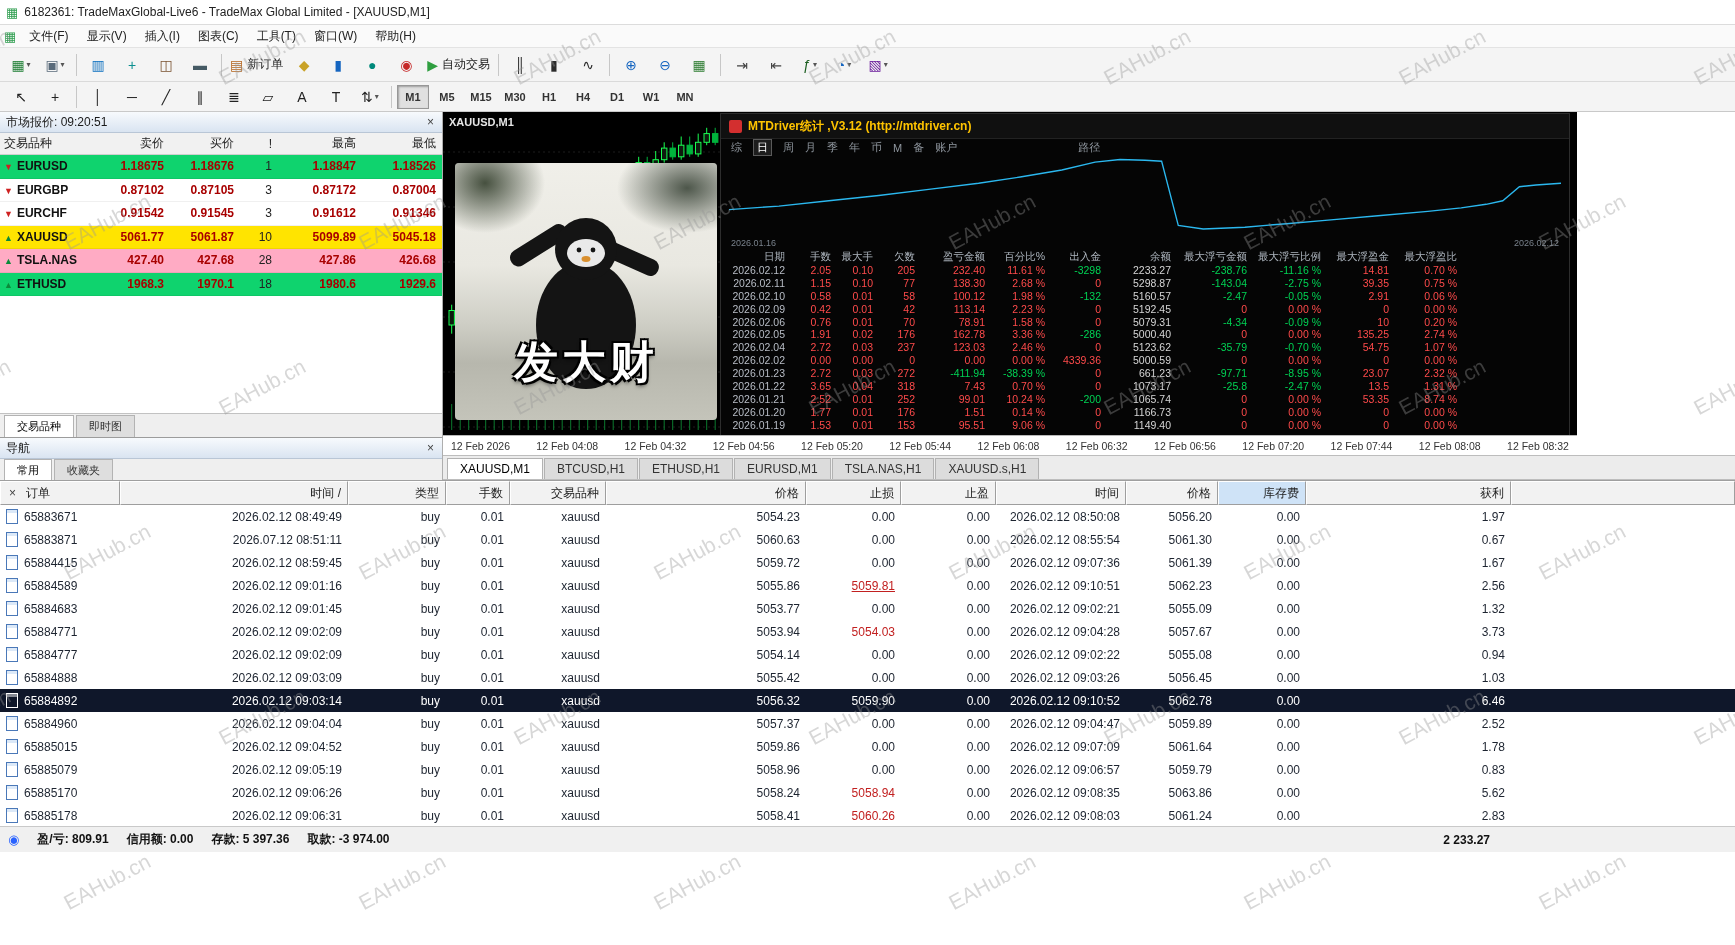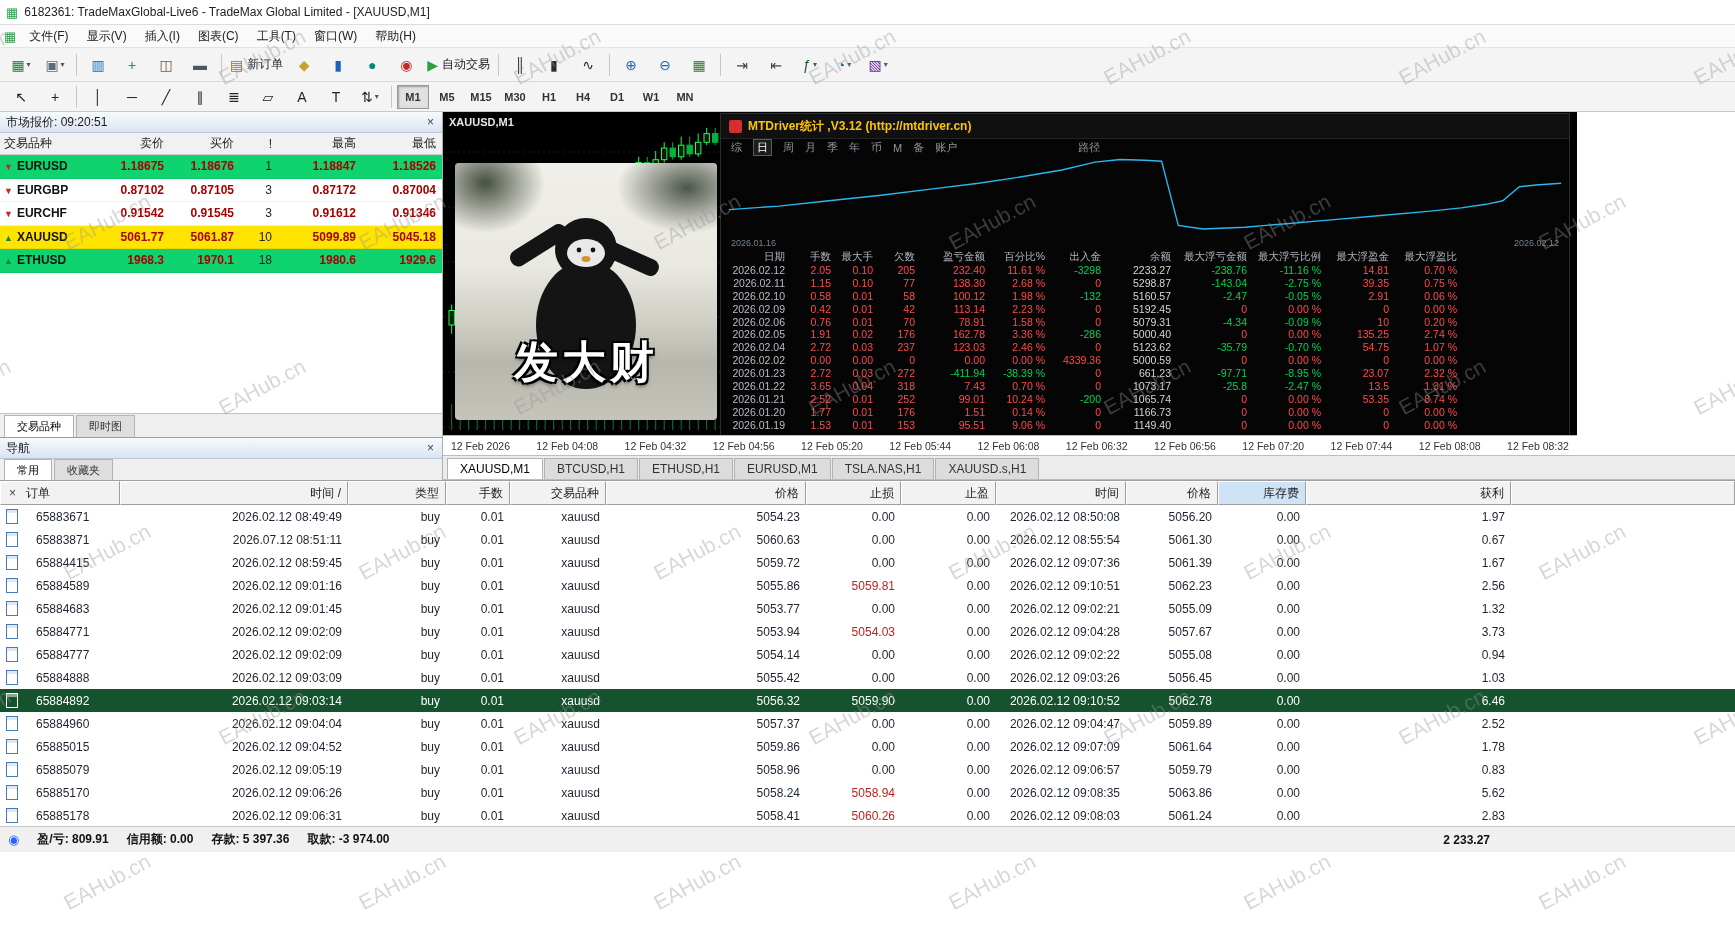--- a/index.html
+++ b/index.html
@@ -93,23 +93,23 @@
   .chart-tab.active{background:#fff;color:#000;}
 
   
   .orders-panel{left:0;top:480px;width:1735px;height:346px;background:#fff;border-top:1px solid #9f9f9f;}
   .ord-hrow{display:flex;height:24px;}
   .ord-hcell{background:#f2f2f2;border:1px solid;border-color:#fff #9e9e9e #9e9e9e #fff;display:flex;align-items:center;
              justify-content:flex-end;padding:0 6px;box-sizing:border-box;font-size:12px;color:#222;white-space:nowrap;}
   .ord-hcell.first{justify-content:flex-start;gap:8px;}
   .ord-hcell.hl{background:#cfe3f7;}
   .ord-row{display:flex;height:23px;align-items:center;color:#1d2430;}
-  .ord-row.sel{background:#14532d;color:#fff;}
+  .ord-row.sel{background:#0f172a;color:#fff;}
   .ord-cell{box-sizing:border-box;padding:0 6px;text-align:right;white-space:nowrap;overflow:hidden;}
-  .ord-cell.first{text-align:center;display:flex;align-items:center;gap:18px;}
+  .ord-cell.first{text-align:center;display:flex;align-items:center;gap:6px;}
   .doc-icon{width:10px;height:13px;background:#fff;border:1px solid #4a78b8;display:inline-block;
             box-shadow:inset 0 3px 0 #dce9f8;}
   .sel .doc-icon{border-color:#fff;background:transparent;box-shadow:inset 0 3px 0 rgba(255,255,255,.5);}
   .sl-val{color:#c22020;}
   .sel .sl-val{color:#fff;}
 
   
   .statusbar{left:0;top:826px;width:1735px;height:26px;background:#f0f0f0;border-top:1px solid #c9c9c9;
              display:flex;align-items:center;gap:18px;padding:0 8px;font-weight:bold;color:#111;}
   .sb-icon{color:#2962ff;font-size:13px;}
@@ -309,20 +309,28 @@
         <span class="mw-cell mw-c4 mw-price">0.91612</span>
         <span class="mw-cell mw-c5 mw-price">0.91346</span>
       </div>
       <div class="mw-row" style="background: rgb(255, 228, 0);">
         <span class="mw-cell mw-c0"><span class="mw-arrow" style="color: rgb(11, 138, 58);">▲</span><span class="mw-sym">XAUUSD</span></span>
         <span class="mw-cell mw-c1 mw-price">5061.77</span>
         <span class="mw-cell mw-c2 mw-price">5061.87</span>
         <span class="mw-cell mw-c3">10</span>
         <span class="mw-cell mw-c4 mw-price">5099.89</span>
         <span class="mw-cell mw-c5 mw-price">5045.18</span>
+      </div>
+      <div class="mw-row" style="background: rgb(255, 171, 196);">
+        <span class="mw-cell mw-c0"><span class="mw-arrow" style="color: rgb(11, 138, 58);">▲</span><span class="mw-sym">TSLA.NAS</span></span>
+        <span class="mw-cell mw-c1 mw-price">427.40</span>
+        <span class="mw-cell mw-c2 mw-price">427.68</span>
+        <span class="mw-cell mw-c3">28</span>
+        <span class="mw-cell mw-c4 mw-price">427.86</span>
+        <span class="mw-cell mw-c5 mw-price">426.68</span>
       </div>
       <div class="mw-row" style="background: rgb(15, 211, 110);">
         <span class="mw-cell mw-c0"><span class="mw-arrow" style="color: rgb(11, 138, 58);">▲</span><span class="mw-sym">ETHUSD</span></span>
         <span class="mw-cell mw-c1 mw-price">1968.3</span>
         <span class="mw-cell mw-c2 mw-price">1970.1</span>
         <span class="mw-cell mw-c3">18</span>
         <span class="mw-cell mw-c4 mw-price">1980.6</span>
         <span class="mw-cell mw-c5 mw-price">1929.6</span>
       </div>
     </div>
@@ -798,21 +806,21 @@
       <div class="ord-row">
         <div class="ord-cell first" style="width: 120px;">
           <span class="doc-icon"></span>
           <span>65884589</span>
         </div>
         <div class="ord-cell" style="width: 228px;">2026.02.12 09:01:16</div>
         <div class="ord-cell" style="width: 98px;">buy</div>
         <div class="ord-cell" style="width: 64px;">0.01</div>
         <div class="ord-cell" style="width: 96px;">xauusd</div>
         <div class="ord-cell" style="width: 200px;">5055.86</div>
-        <div class="ord-cell sl-val" style="width: 95px;">5059.81</div>
+        <div class="ord-cell sl-val" style="width: 95px; text-decoration: underline;">5059.81</div>
         <div class="ord-cell" style="width: 95px;">0.00</div>
         <div class="ord-cell" style="width: 130px;">2026.02.12 09:10:51</div>
         <div class="ord-cell" style="width: 92px;">5062.23</div>
         <div class="ord-cell" style="width: 88px;">0.00</div>
         <div class="ord-cell" style="width: 205px;">2.56</div>
       </div>
       <div class="ord-row">
         <div class="ord-cell first" style="width: 120px;">
           <span class="doc-icon"></span>
           <span>65884683</span>

